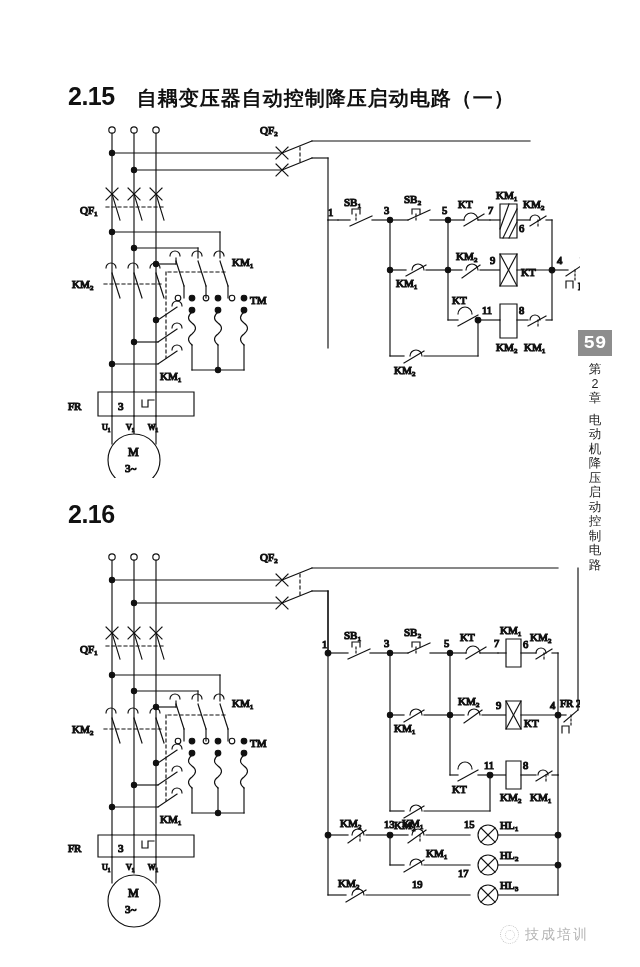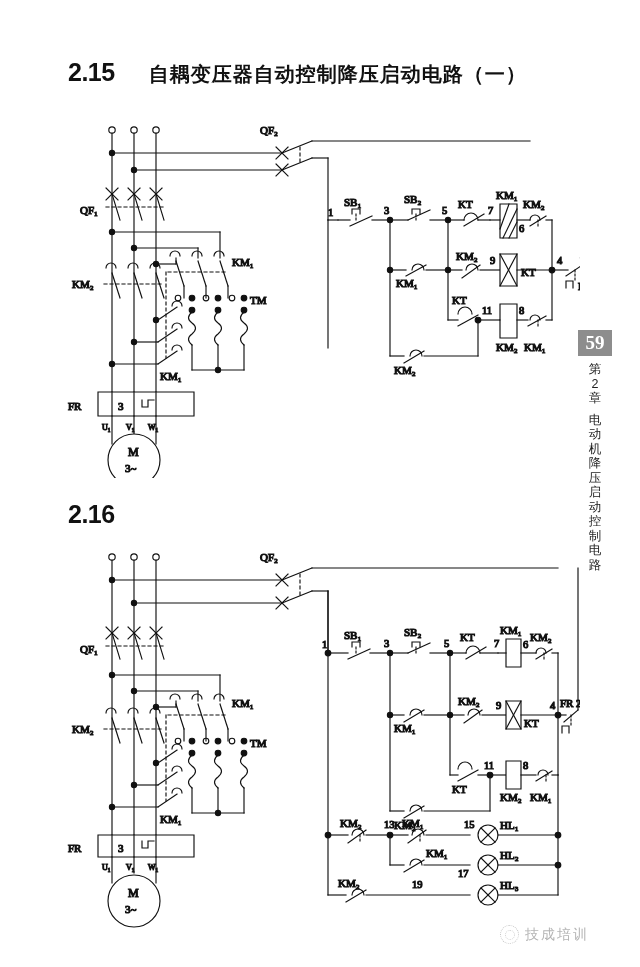--- a/index.html
+++ b/index.html
@@ -5,25 +5,25 @@
   html,body{margin:0;padding:0;background:#fff;}
   body{width:640px;height:967px;position:relative;overflow:hidden;
        font-family:"Liberation Serif", serif;color:#1a1a1a;}
   .page{position:absolute;inset:0;background:#ffffff;}
 
   
   .sec-head{position:absolute;display:flex;align-items:baseline;white-space:nowrap;}
   .sec-num{font-family:"Liberation Sans",sans-serif;font-weight:bold;font-size:25px;
            letter-spacing:-0.5px;color:#111;}
   .sec-title{font-family:"Liberation Sans",sans-serif;font-weight:bold;font-size:20px;
-             margin-left:34px;letter-spacing:1px;color:#111;}
+             margin-left:22px;letter-spacing:1px;color:#111;}
 
   
   .side-tab{position:absolute;left:578px;top:330px;width:34px;text-align:center;}
-  .side-tab .pg{background:#8d8d8d;color:#fff;font-family:Liberation Serif, serif;
+  .side-tab .pg{background:#8d8d8d;color:#fff;font-family:Liberation Mono, monospace;
                 font-weight:bold;font-size:19px;line-height:26px;width:34px;}
   .side-vert{font-family:"Liberation Sans",sans-serif;font-size:12.5px;line-height:14.5px;
              margin-top:6px;color:#222;letter-spacing:0px;}
   .side-vert div{height:14.5px;}
   .side-gap{height:7px !important;}
 
   
   .wm{position:absolute;left:500px;top:925px;display:flex;align-items:center;
       opacity:.55;color:#777;}
   .wm-logo{width:17px;height:17px;border-radius:50%;border:1.2px dotted #999;
@@ -39,21 +39,21 @@
   .lbl-s{font-size:8px;}
   .num{font-size:10.5px;}
   .big{font-size:12px;}
   line,path,circle,rect,polyline{vector-effect:non-scaling-stroke;}
 </style>
 </head>
 <body>
 
 <div class="page">
 
-  <div class="sec-head" style="left:68px;top:58px;">
+  <div class="sec-head" style="left:68px;top:82px;">
     <span class="sec-num">2.15</span>
     <span class="sec-title">自耦变压器自动控制降压启动电路（一）</span>
   </div>
 
   <svg class="diagram" style="left:60px;top:108px;" width="520" height="370" viewBox="0 0 520 370">
     <g stroke="#111" stroke-width="1.15" fill="none" stroke-linecap="square">
 
       <circle cx="52" cy="22" r="3.2" fill="#fff"></circle>
       <circle cx="74" cy="22" r="3.2" fill="#fff"></circle>
       <circle cx="96" cy="22" r="3.2" fill="#fff"></circle>

